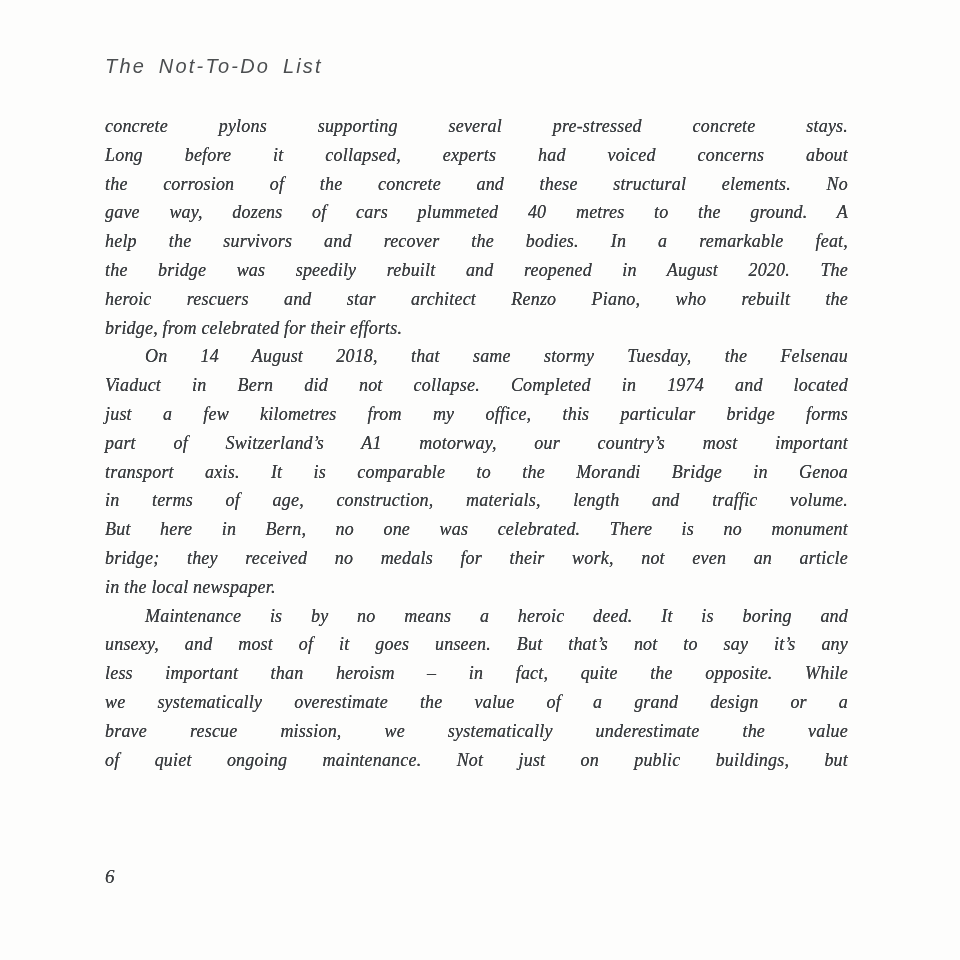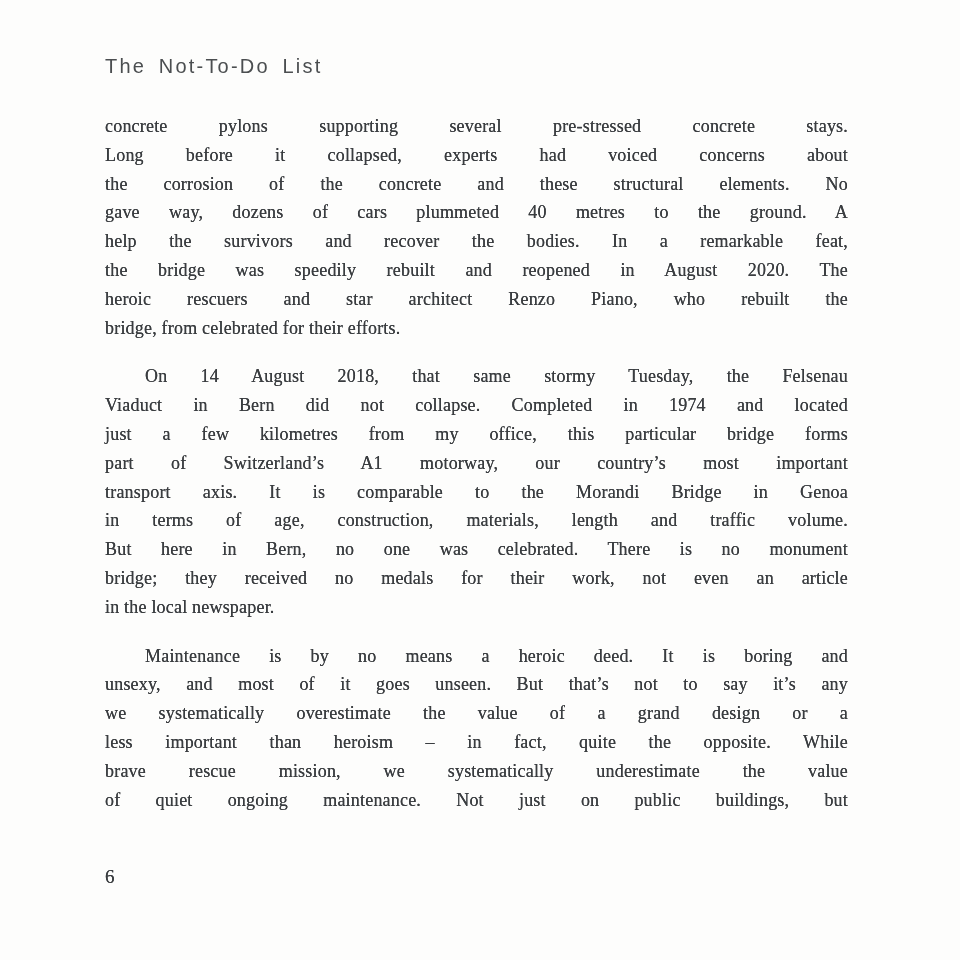--- a/index.html
+++ b/index.html
@@ -7,20 +7,21 @@
     padding: 0;
     background: #ffffff;
   }
   .page {
     position: relative;
     width: 960px;
     height: 960px;
     background: var(--page-bg, #fdfdfc);
     overflow: hidden;
     font-family: "Liberation Serif", serif;
+    font-style: italic;
   }
   .running-header {
     position: absolute;
     left: 105px;
     top: 55px;
     font-family: "Liberation Sans", sans-serif;
     font-size: 20px;
     letter-spacing: 2.2px;
     word-spacing: 5px;
     color: var(--header-color, #4b4e50);
@@ -41,21 +42,20 @@
     text-align-last: justify;
     white-space: normal;
     height: 28.8px;
     overflow: visible;
   }
   .line.last {
     text-align-last: left;
   }
   .line.indent {
     text-indent: 40px;
-    margin-top: 20px;
   }
   .page-number {
     position: absolute;
     left: 105px;
     top: 866px;
     font-family: "Liberation Serif", serif;
     font-size: 19px;
     color: var(--text-color, #3a3d40);
     text-shadow: 0 0 0.4px currentColor;
   }
@@ -79,20 +79,20 @@
       <div class="line">Viaduct in Bern did not collapse. Completed in 1974 and located</div>
       <div class="line">just a few kilometres from my office, this particular bridge forms</div>
       <div class="line">part of Switzerland’s A1 motorway, our country’s most important</div>
       <div class="line">transport axis. It is comparable to the Morandi Bridge in Genoa</div>
       <div class="line">in terms of age, construction, materials, length and traffic volume.</div>
       <div class="line">But here in Bern, no one was celebrated. There is no monument</div>
       <div class="line">bridge; they received no medals for their work, not even an article</div>
       <div class="line last">in the local newspaper.</div>
       <div class="line indent">Maintenance is by no means a heroic deed. It is boring and</div>
       <div class="line">unsexy, and most of it goes unseen. But that’s not to say it’s any</div>
+      <div class="line">less important than heroism – in fact, quite the opposite. While</div>
       <div class="line">we systematically overestimate the value of a grand design or a</div>
-      <div class="line">less important than heroism – in fact, quite the opposite. While</div>
       <div class="line">brave rescue mission, we systematically underestimate the value</div>
       <div class="line">of quiet ongoing maintenance. Not just on public buildings, but</div>
     </div>
 
   <div class="page-number">6</div>
 </div>
 
 </body></html>

